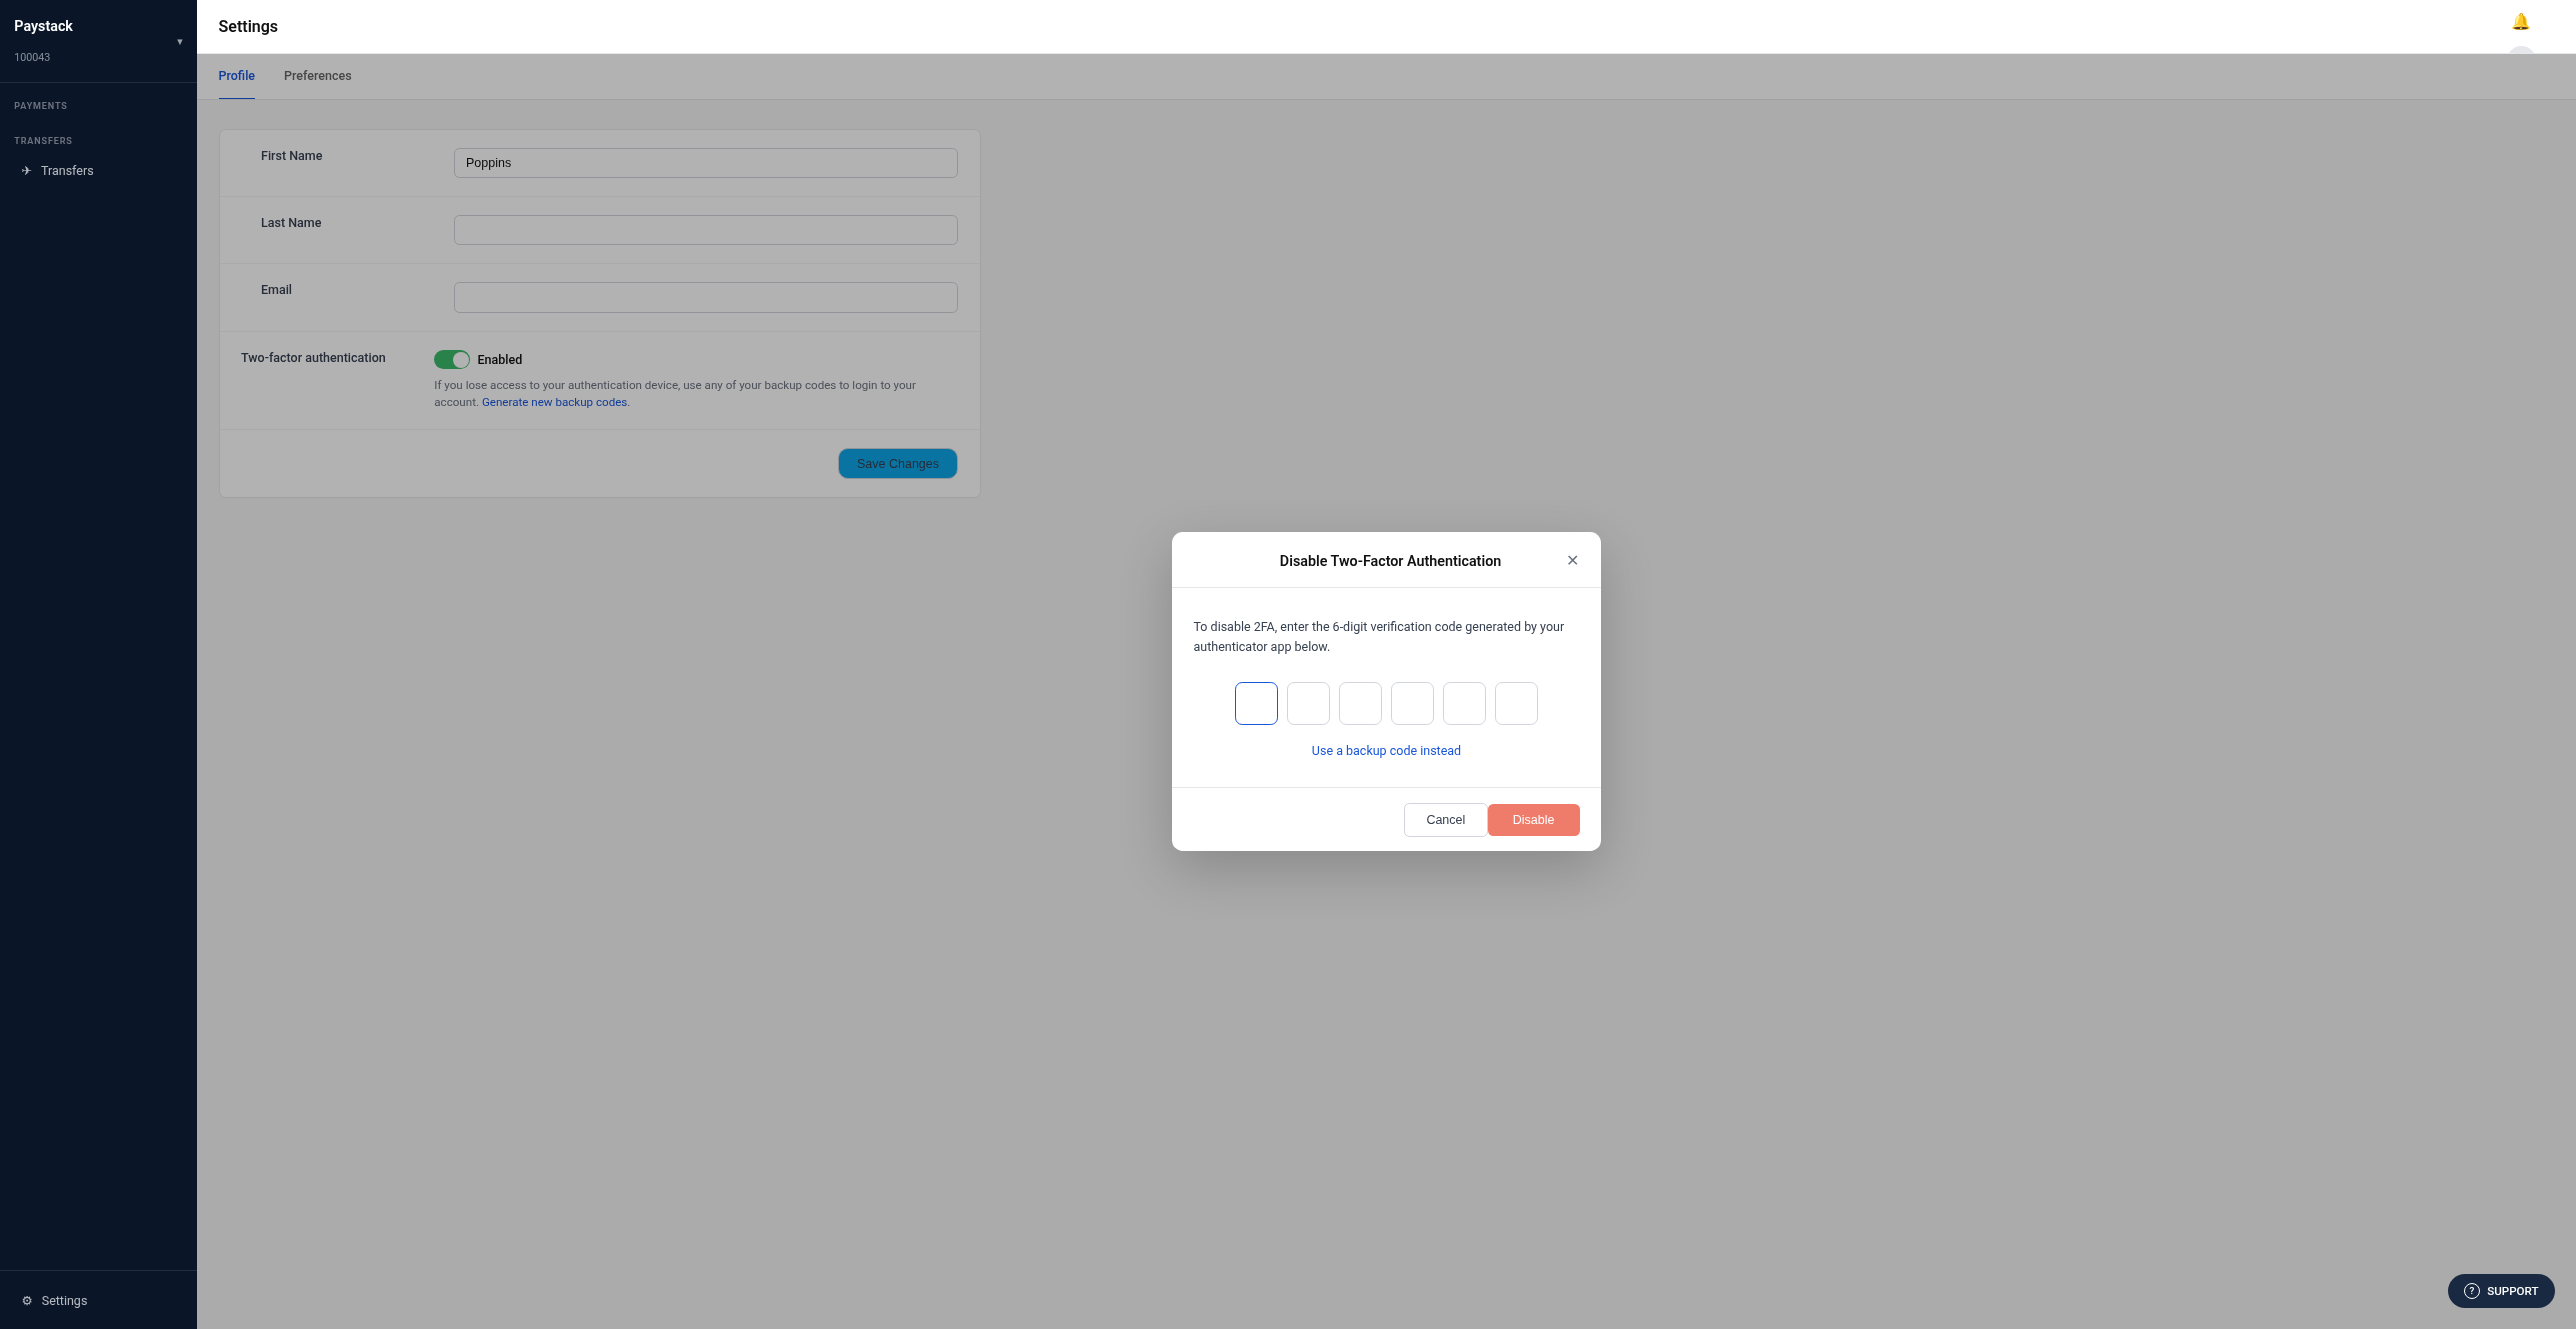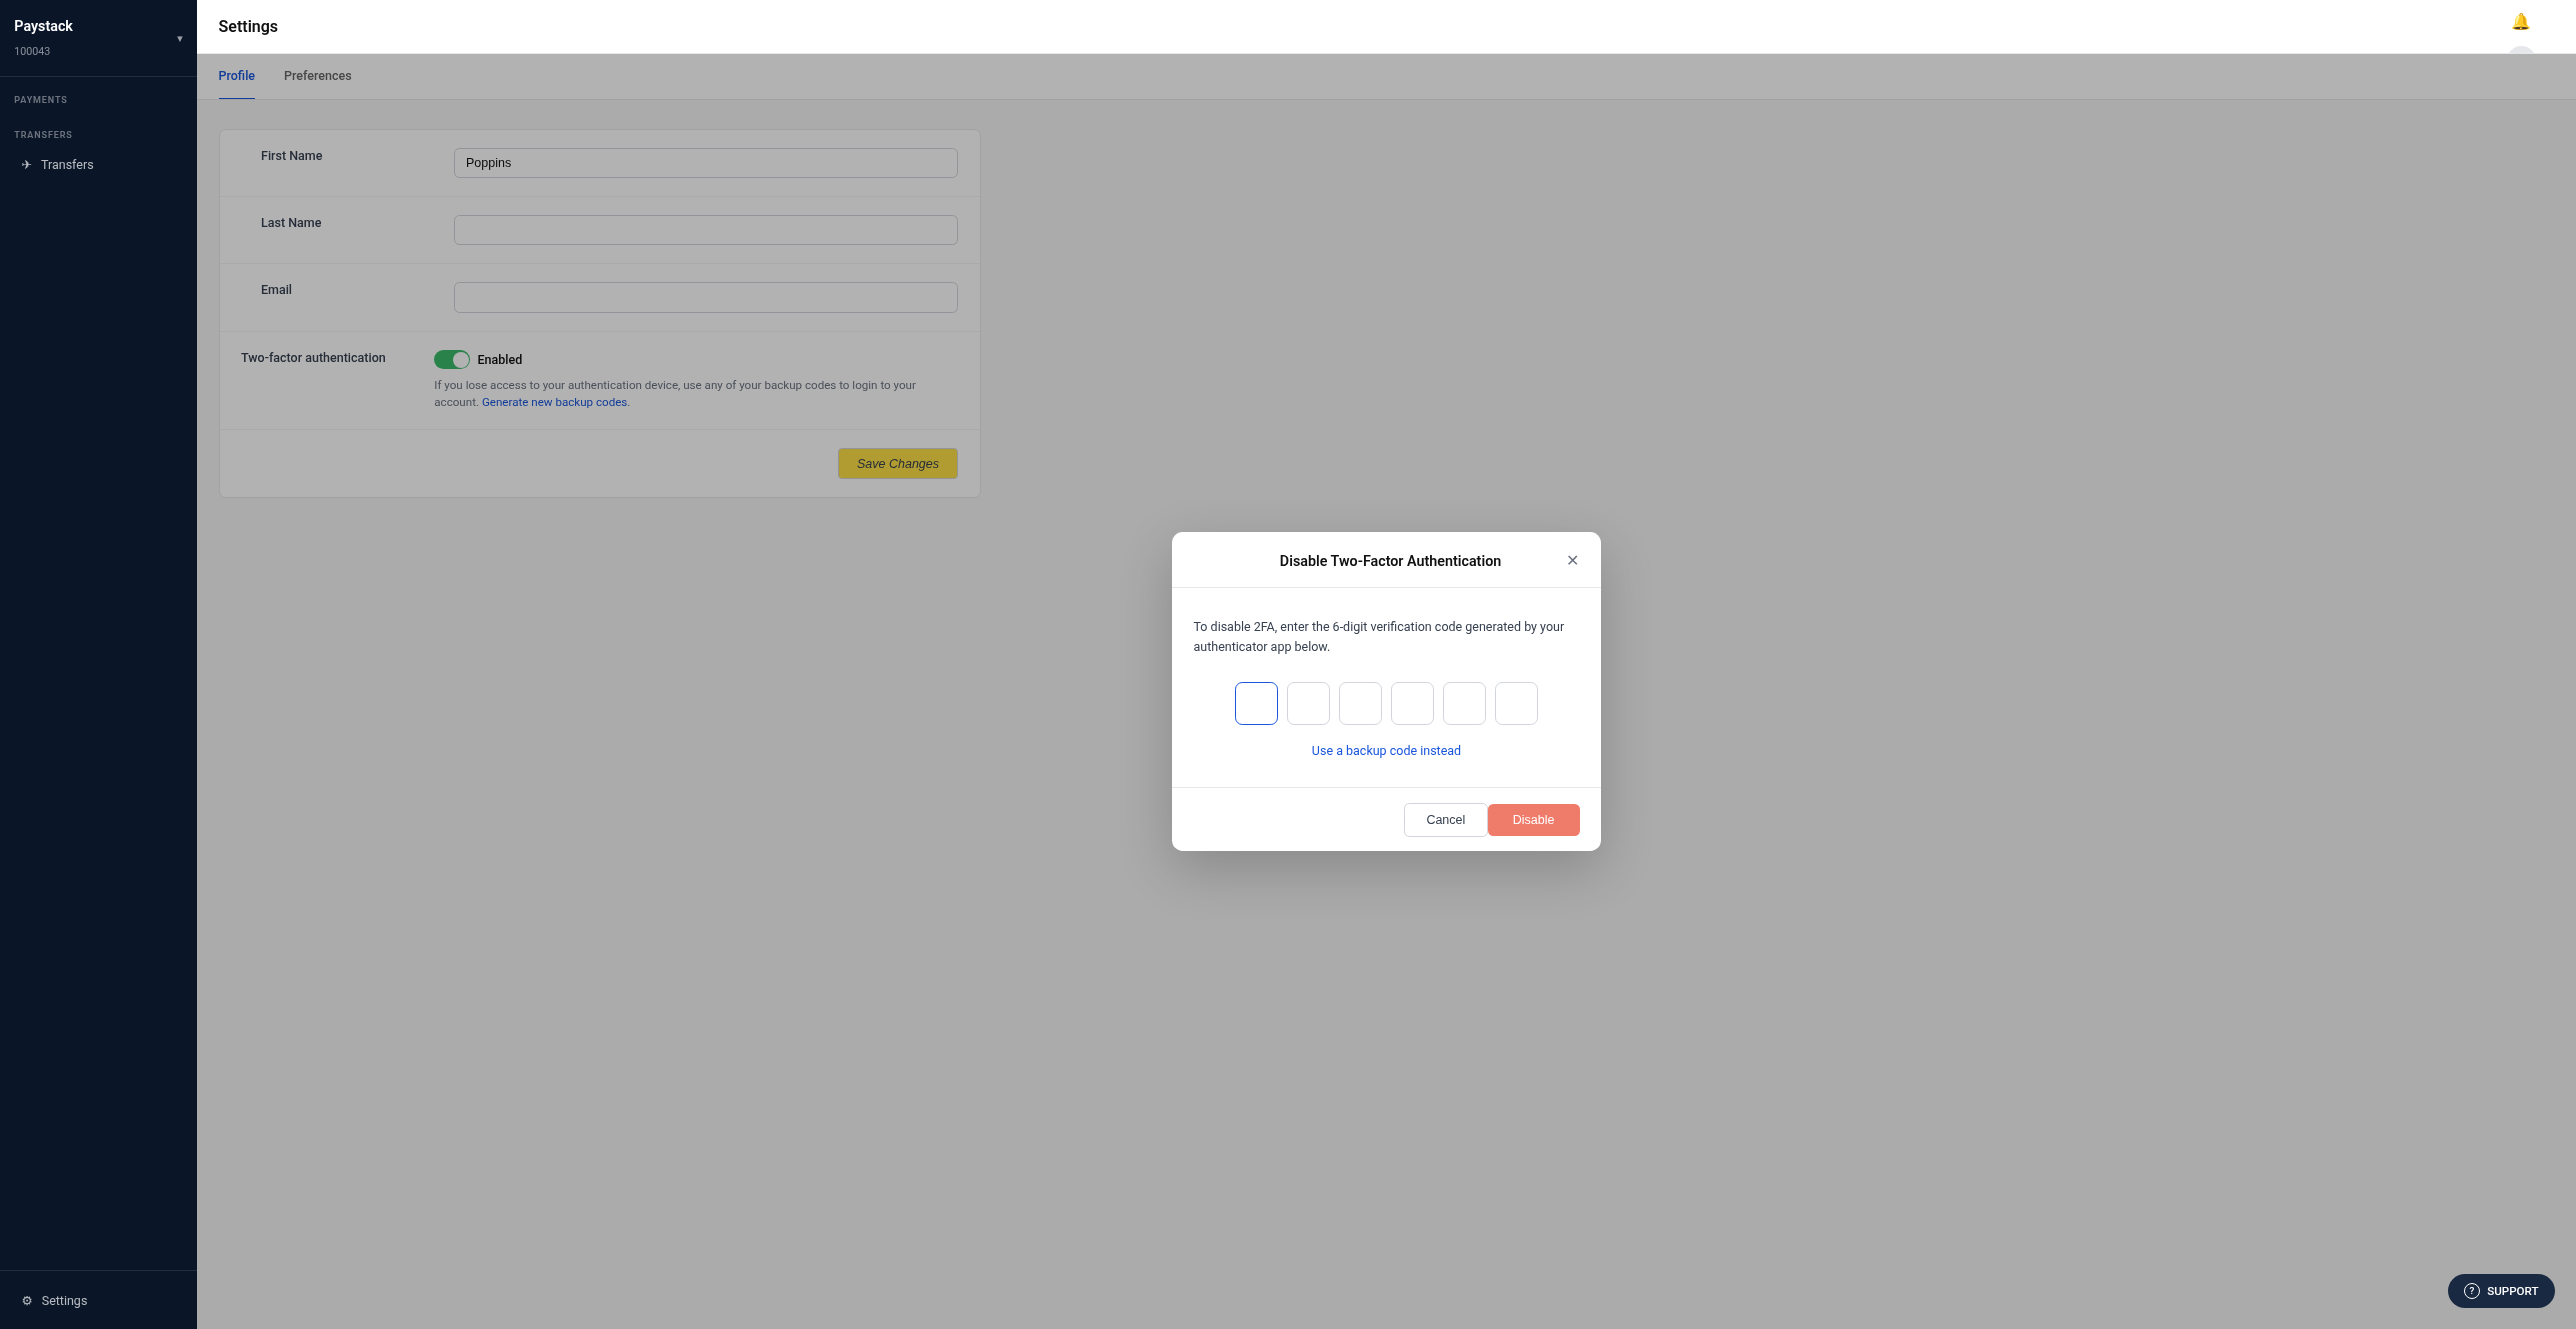--- a/index.html
+++ b/index.html
@@ -17,21 +17,21 @@
     }
     .sidebar-header {
       padding: 18px 14.3px;
       border-bottom: 0.9px solid rgba(255,255,255,0.1);
       display: flex;
       align-items: center;
       justify-content: space-between;
       cursor: pointer;
     }
     .sidebar-brand-name { font-size: 14.3px; font-weight: 600; color: #fff; }
-    .sidebar-brand-id { font-size: 10.7px; color: rgba(255,255,255,0.5); margin-top: 11px; }
+    .sidebar-brand-id { font-size: 10.7px; color: rgba(255,255,255,0.5); margin-top: 17px; }
     .sidebar-chevron { color: rgba(255,255,255,0.6); font-size: 10.7px; }
     .sidebar-section-label {
       font-size: 9px;
       font-weight: 600;
       color: rgba(255,255,255,0.4);
       letter-spacing: 0.9px;
       padding: 18px 14.3px 7.2px;
       text-transform: uppercase;
     }
     .sidebar-item {
@@ -194,27 +194,26 @@
 
     
     .save-row {
       padding: 18px 21.5px;
       display: flex;
       justify-content: flex-end;
       border-top: 0.9px solid #f3f4f6;
     }
     .save-btn {
       padding: 7.2px 18px;
-      background: #fde047;
+      background: #0ea5e9;
       border: 0.9px solid #d1d5db;
-      border-radius: 4px;
+      border-radius: 10px;
       font-size: 12.5px;
       cursor: pointer;
       color: #374151;
-      font-style: italic;
     }
 
     
     .overlay {
       position: absolute;
       top: 0; left: 0; right: 0; bottom: 0;
       background: rgba(0,0,0,0.3);
       z-index: 10;
       display: flex;
       align-items: center;

